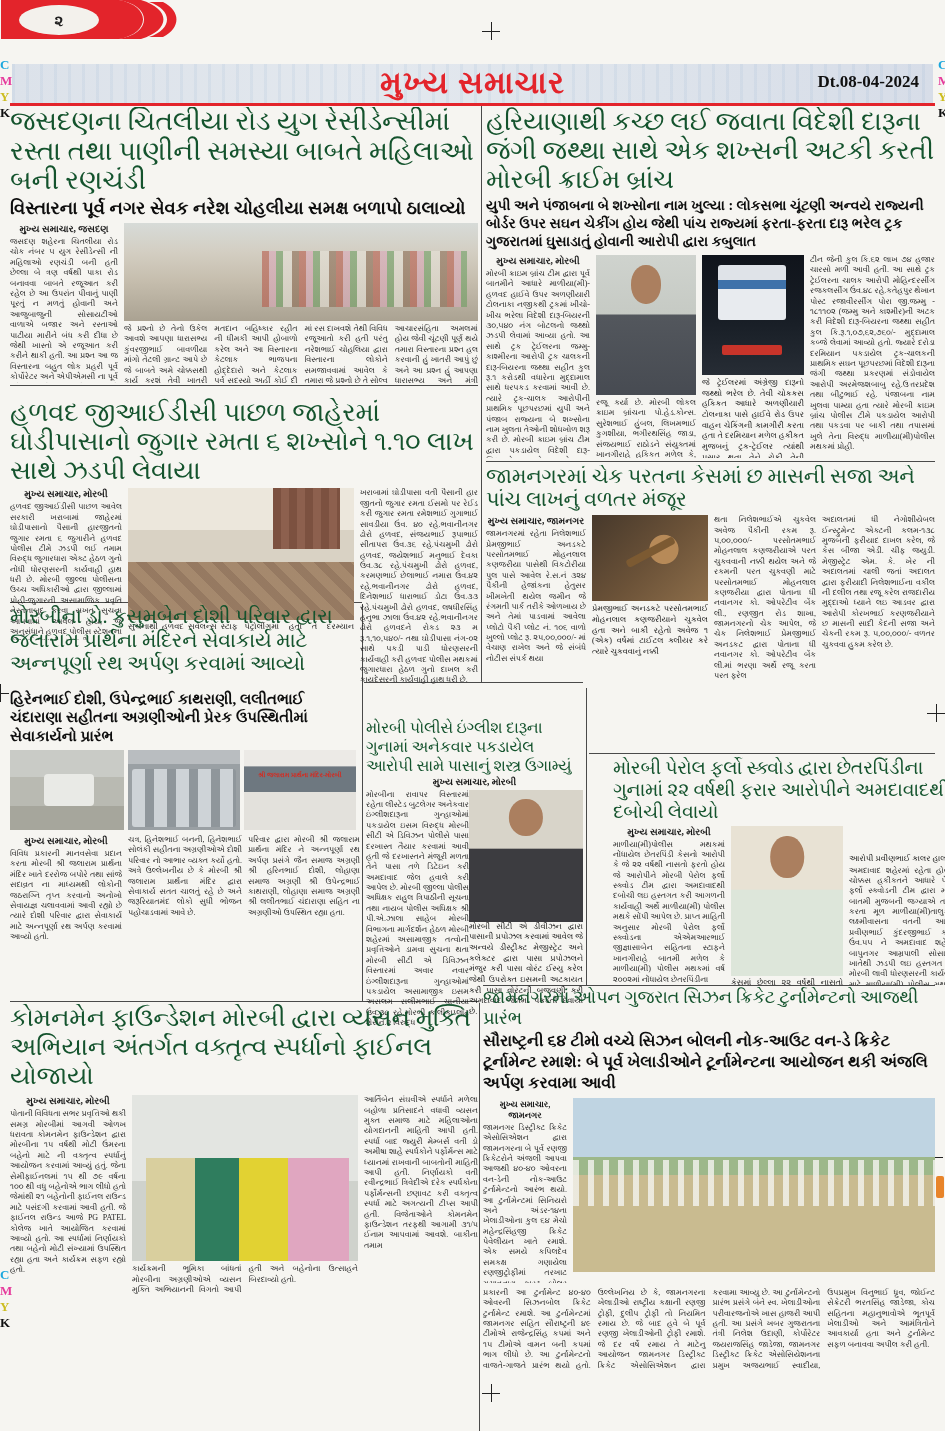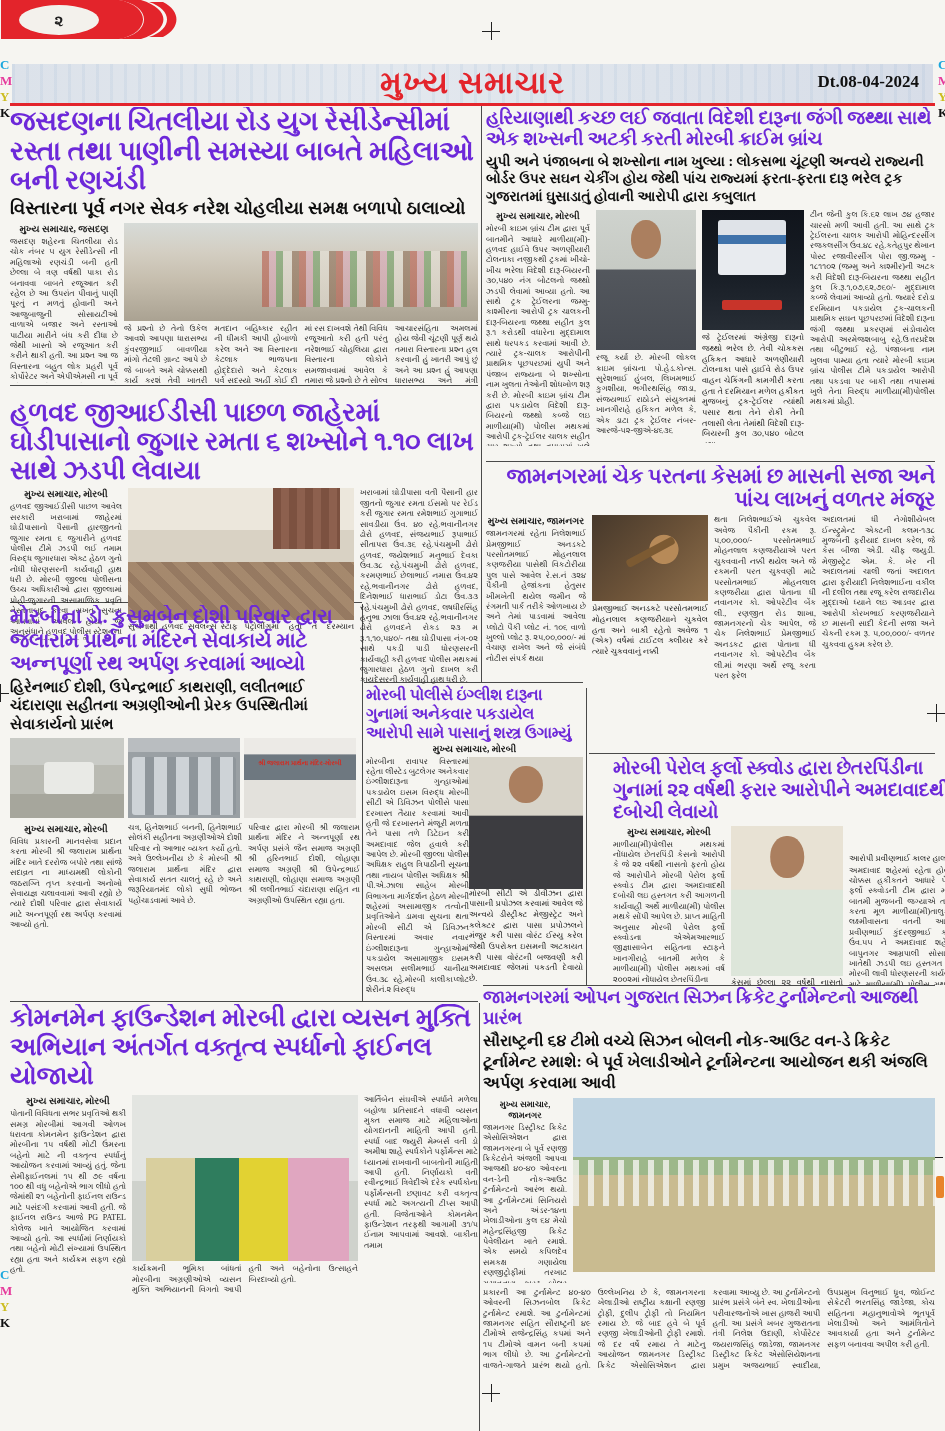--- a/index.html
+++ b/index.html
@@ -24,21 +24,21 @@
             background:repeating-linear-gradient(90deg, rgba(120,160,200,.10) 0 3px, transparent 3px 14px); }
   .masthead { position:absolute; left:0; right:0; top:1px; text-align:center;
               font-size:31px; font-weight:bold; color:#e3242b; letter-spacing:1px; z-index:2; }
   .issue-date { position:absolute; right:14px; top:8px; font-size:17px; font-weight:bold; color:#101010; z-index:2; }
   .logo { position:absolute; left:1px; top:0; width:180px; height:39px; z-index:3; }
   .rule-top { position:absolute; left:10px; top:103px; width:925px; height:3px; background:#e3242b; }
   
   .vline, .hline { position:absolute; background:#4a4a4a; }
   
   .sec { position:absolute; overflow:hidden; }
-  .hl  { font-weight:bold; color:#6d28d9; letter-spacing:-0.3px; }
+  .hl  { font-weight:normal; color:#14532d; letter-spacing:-0.3px; }
   .sub { font-weight:bold; color:#0d0d0d; }
   .byline { font-size:9.5px; font-weight:bold; text-align:center; margin:1px 0 2px; }
   .bt  { font-size:8px; line-height:1.3; text-align:justify; color:#1c1c1c; overflow:hidden; }
   .cap { font-size:8.2px; line-height:1.3; text-align:justify; color:#111; overflow:hidden; }
   .cols { column-gap:7px; }
   .row { display:flex; }
   
   .photo { position:relative; overflow:hidden; background:#c9c9c4; flex:none; }
   .ph-street  { background:linear-gradient(180deg,#d7dbd8 0%,#d3cec2 30%,#c6beae 58%,#aaa292 100%); }
   .ph-street::after { content:""; position:absolute; right:3%; top:28%; width:58%; height:58%; opacity:.6;
@@ -74,30 +74,30 @@
   .ph-women::after { content:""; position:absolute; left:6%; bottom:0; width:90%; height:62%;
       background:linear-gradient(90deg,#d9cf9e 0 24%,#2f7d5e 24% 46%,#e2d232 46% 70%,#e0a6c0 70% 100%); }
   .ph-cricket { background:linear-gradient(180deg,#bfd4e2 0 34%,#9db88a 34% 44%,#c9bb90 44% 100%); }
   .ph-cricket::after { content:""; position:absolute; left:0; top:36%; width:100%; height:26%;
       background:repeating-linear-gradient(90deg,#f4f4f0 0 6px,rgba(0,0,0,0) 6px 15px); opacity:.8; }
   
   .sec-a { left:10px; top:107px; width:468px; height:276px; }
   .sec-a .hl { font-size:27px; line-height:1.1; }
   .sec-a .sub { font-size:18px; margin-top:2px; }
   .sec-b { left:486px; top:107px; width:449px; height:351px; }
-  .sec-b .hl { font-size:19px; line-height:1.12; }
+  .sec-b .hl { font-size:26px; line-height:1.12; }
   .sec-b .sub { font-size:14px; line-height:1.28; margin-top:3px; }
   .sec-c { left:10px; top:398px; width:468px; height:291px; }
   .sec-c .hl { font-size:26px; line-height:1.12; }
   .sec-d { left:486px; top:465px; width:449px; height:286px; }
-  .sec-d .hl { font-size:21px; line-height:1.1;text-align:right; }
+  .sec-d .hl { font-size:21px; line-height:1.1; }
   .sec-e { left:10px; top:605px; width:350px; height:395px; }
   .sec-e .hl { font-size:20.5px; line-height:1.15; }
-  .sec-e .sub { font-size:15px; line-height:1.25; margin-top:2px; }
-  .sec-f { left:366px; top:685px; width:217px; height:314px; }
+  .sec-e .sub { font-size:15px; line-height:1.25; margin-top:14px; }
+  .sec-f { left:366px; top:718px; width:217px; height:314px; }
   .sec-f .hl { font-size:16px; line-height:1.2; }
   .sec-g { left:613px; top:757px; width:346px; height:228px; }
   .sec-g .hl { font-size:19px; line-height:1.15; }
   .sec-h { left:10px; top:1004px; width:468px; height:427px; }
   .sec-h .hl { font-size:25px; line-height:1.15; }
   .sec-i { left:483px; top:987px; width:452px; height:444px; }
   .sec-i .hl { font-size:18px; line-height:1.15; }
   .sec-i .sub { font-size:16px; line-height:1.3; margin-top:3px; }
 </style>
 </head>

